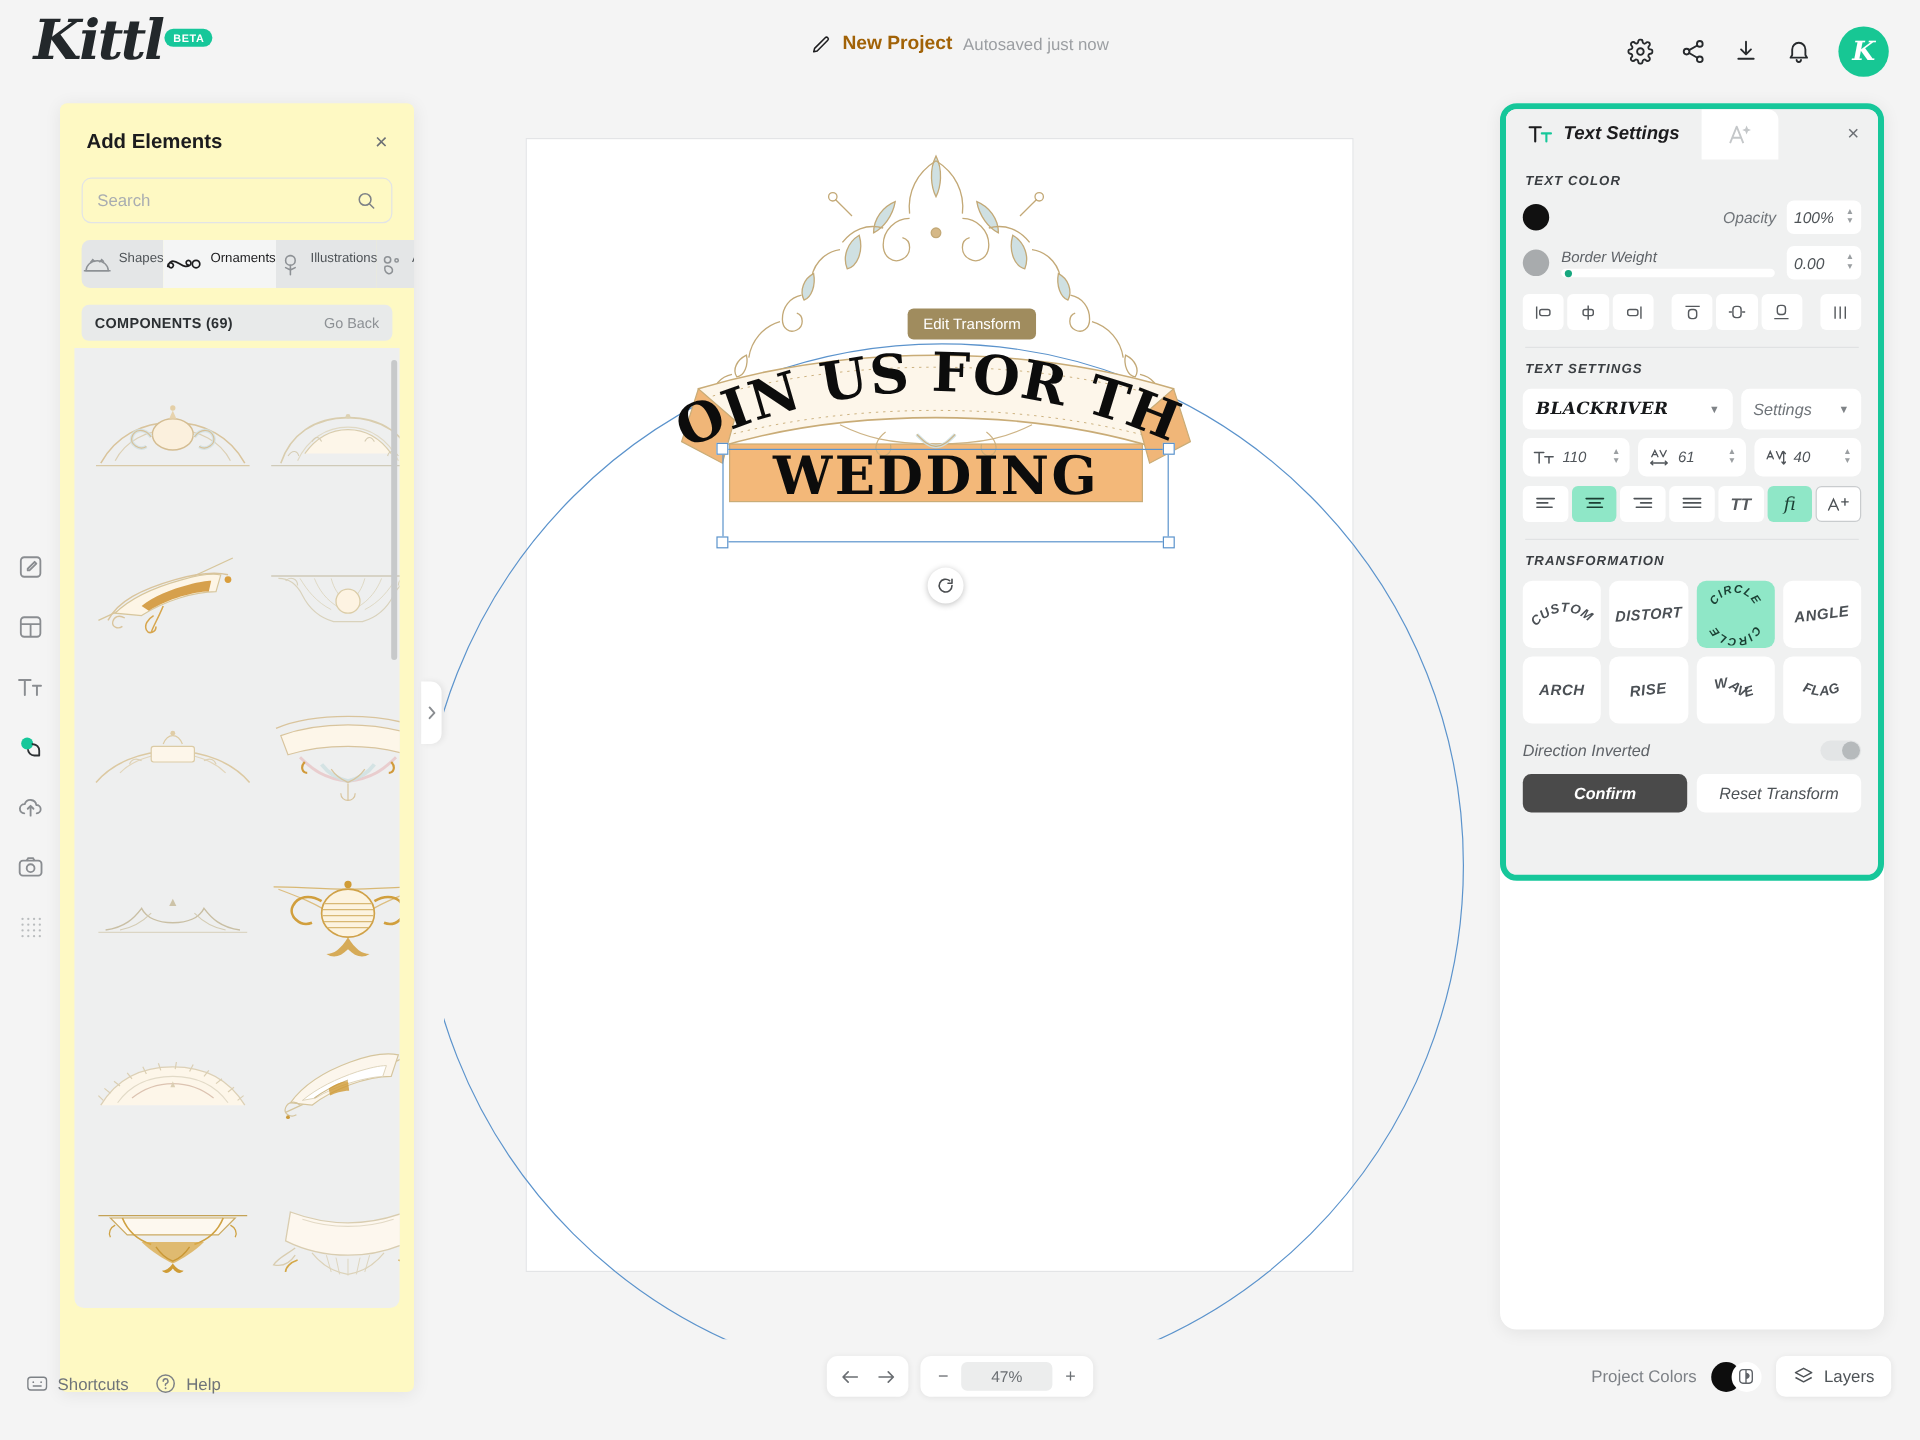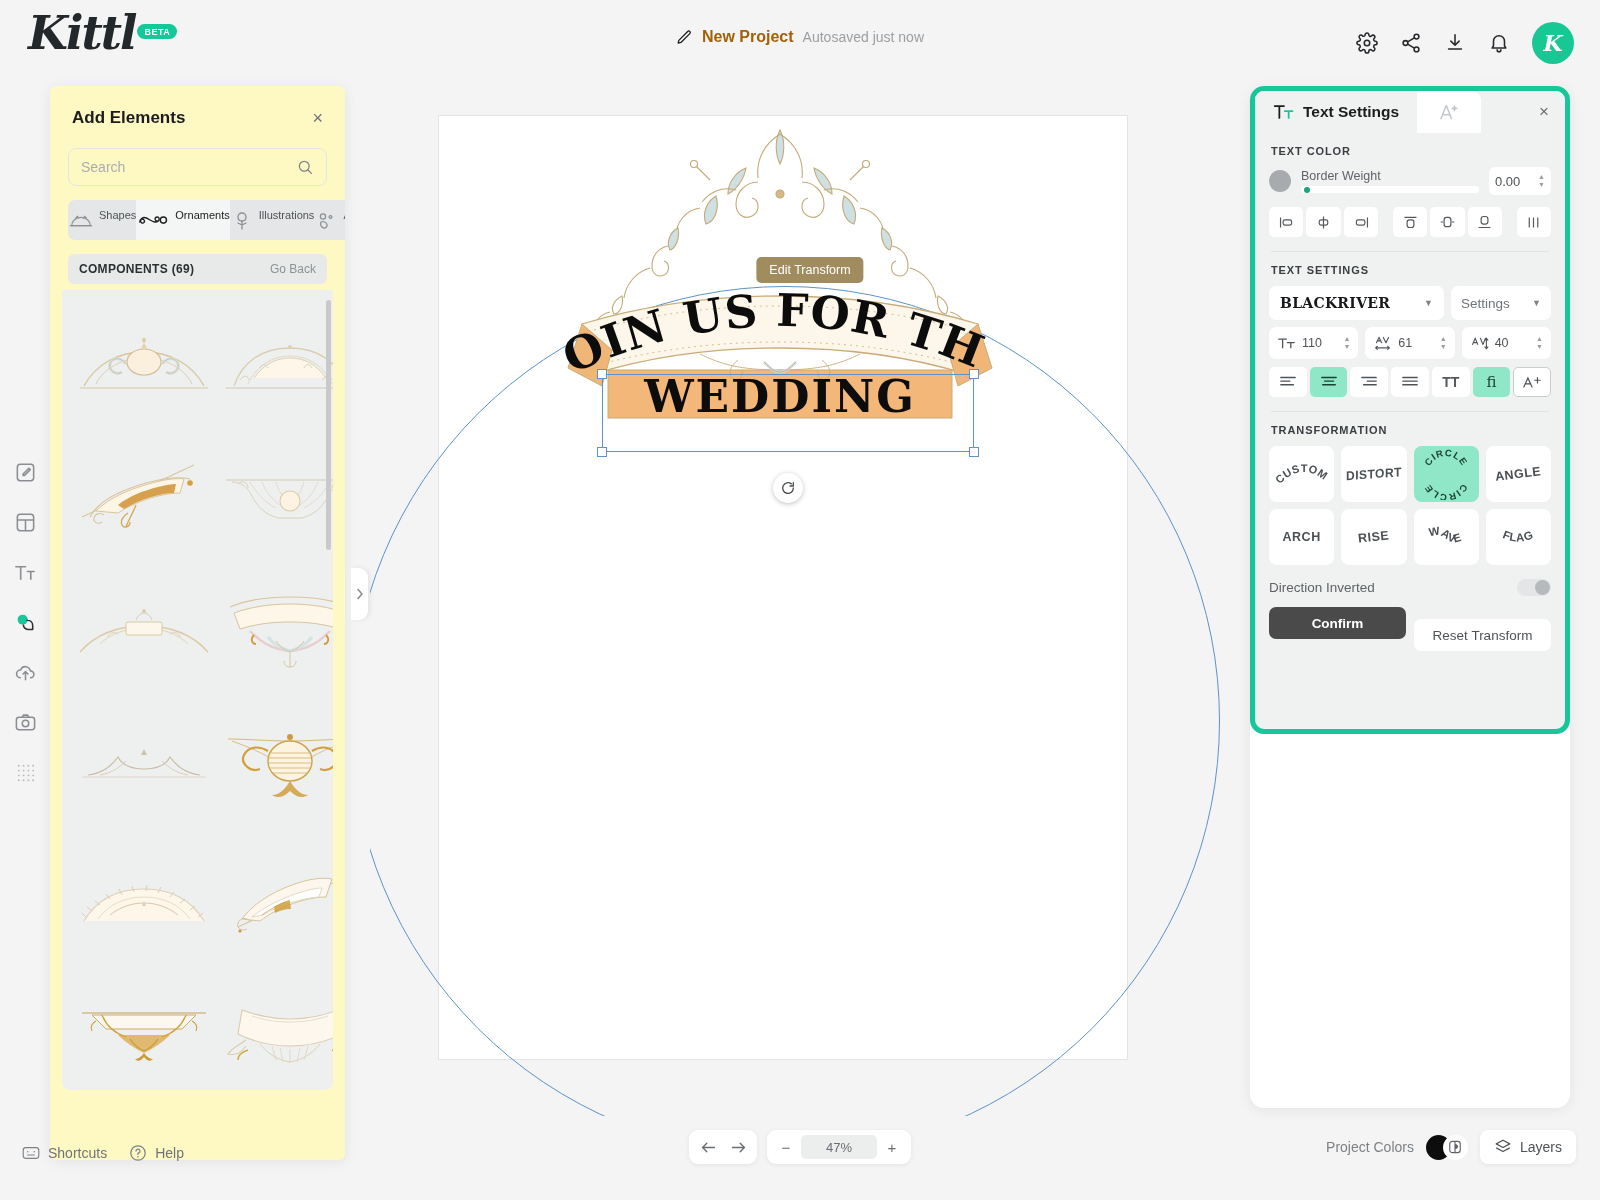--- a/index.html
+++ b/index.html
@@ -172,21 +172,21 @@
   
   .right-panel {
     position: absolute; right: 30px; top: 86px;
     width: 320px; height: 1022px;
     background: #fff; border-radius: 14px;
     box-shadow: 0 2px 14px rgba(0,0,0,.07);
   }
   .rp-inner {
     position: absolute; left: 0; top: 0; width: 320px; height: 648px;
     border: 5px solid #16c79a; border-radius: 14px;
-    background: #f0f1f1; overflow: hidden;
+    background: #f0f1f1; overflow: hidden; font-style: italic;
   }
   .rp-tabs { display: flex; height: 42px; background: #f0f1f1; }
   .rp-tab {
     display: flex; align-items: center; gap: 8px; padding: 0 18px;
     cursor: pointer; height: 42px;
   }
   .rp-tab.active { background: #f0f1f1; }
   .rp-tab-title { font-size: 15.5px; font-weight: 700; color: #1c1c1e; }
   .rp-tab.second { background: #fff; border-radius: 0 9px 0 0; padding: 0 20px; }
   .rp-close {
@@ -287,21 +287,21 @@
   }
   .btn-row { display: flex; gap: 8px; margin-top: 11px; }
   .btn-confirm {
     flex: 1; background: #4a4a4a; color: #fff; border-radius: 7px;
     height: 32px; display: flex; align-items: center; justify-content: center;
     font-size: 13.5px; font-weight: 700; cursor: pointer;
   }
   .btn-reset {
     flex: 1; background: #fff; color: #4e5357; border-radius: 7px;
     height: 32px; display: flex; align-items: center; justify-content: center;
-    font-size: 13.5px; cursor: pointer; margin-top: 12px;
+    font-size: 13.5px; cursor: pointer;
   }
 
   
   .bottom-left {
     position: absolute; left: 22px; bottom: 38px;
     display: flex; align-items: center; gap: 22px;
   }
   .bl-item {
     display: flex; align-items: center; gap: 8px;
     font-size: 14px; color: #6f7479; cursor: pointer;
@@ -751,20 +751,31 @@
           <path d="M19 4l1.2 2.8L23 8l-2.8 1.2L19 12l-1.2-2.8L15 8l2.8-1.2z" fill="#c4c7c9" stroke="none"></path>
         </svg>
       </div>
       <div class="rp-close">×</div>
     </div>
 
     <div class="rp-body">
 
       <div class="sec-label">TEXT COLOR</div>
 
+      <div class="row">
+        <div class="swatch-black"></div>
+        <div class="opacity-label">Opacity</div>
+        <div class="num-field">
+          <span>100%</span>
+          <div class="spin">
+              <span>▲</span>
+              <span>▼</span>
+            </div>
+        </div>
+      </div>
 
       <div class="row" style="margin-top:10px">
         <div class="swatch-grey"></div>
         <div class="slider-wrap">
           <div class="bw-label" style="margin-left:0;margin-bottom:3px">Border Weight</div>
           <div class="slider">
             <div class="slider-dot"></div>
           </div>
         </div>
         <div class="num-field">

